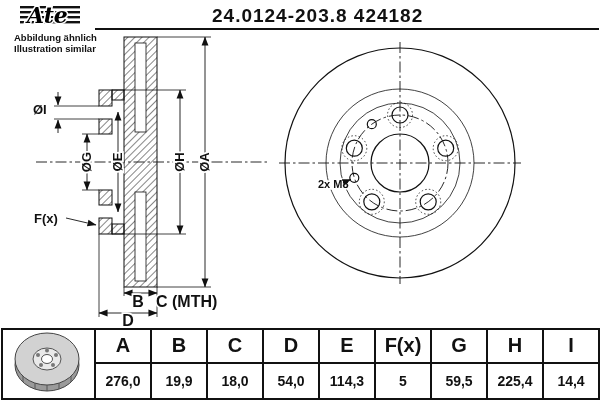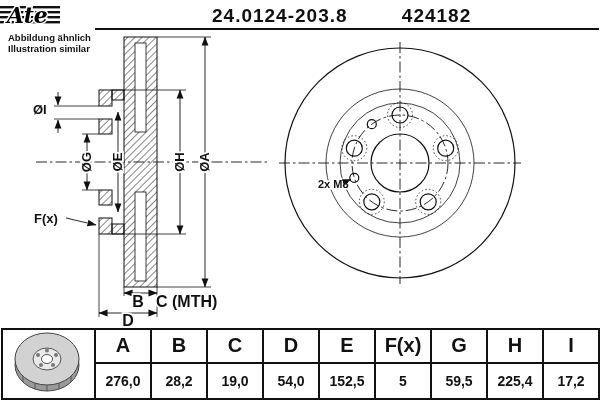--- a/index.html
+++ b/index.html
@@ -1,25 +1,25 @@
 <!DOCTYPE html>
 <html><head>
 <meta charset="utf-8">
 <style>
   html,body{margin:0;padding:0;}
   body{
     width:600px;height:400px;position:relative;background:#fff;
     font-family:"Liberation Sans", sans-serif;color:#111;overflow:hidden;
   }
   
-  .logo{position:absolute;left:0;top:2px;width:64px;height:27px;}
+  .logo{position:absolute;left:20px;top:2px;width:64px;height:27px;}
   .partnums{position:absolute;left:212px;top:5px;font-size:19px;font-weight:bold;letter-spacing:1px;white-space:nowrap;}
-  .partnums .ref{margin-left:48px;}
+  .partnums .ref{}
   .header-rule{position:absolute;left:95px;top:28px;width:504px;height:2px;background:#111;}
-  .note{position:absolute;left:8px;top:32px;font-size:9.5px;font-weight:bold;line-height:1.2;}
+  .note{position:absolute;left:14px;top:32px;font-size:9.5px;font-weight:bold;line-height:1.2;}
   
   .drawing{position:absolute;left:0;top:30px;}
   .mat{fill:url(#hatch);stroke:#111;stroke-width:1;}
   .ol{fill:none;stroke:#111;stroke-width:1.2;}
   .thin{fill:none;stroke:#111;stroke-width:0.8;}
   .cl{fill:none;stroke:#111;stroke-width:0.9;stroke-dasharray:11 3 2.5 3;}
   .dot{fill:none;stroke:#111;stroke-width:0.8;stroke-dasharray:1.5 2.2;}
   .dim{fill:none;stroke:#111;stroke-width:0.9;}
   .dtext{font:bold 13px "Liberation Sans",sans-serif;fill:#111;paint-order:stroke;stroke:#fff;stroke-width:3.5px;}
   .lg{font-size:16px;}
@@ -185,23 +185,23 @@
     <td class="h">C</td>
     <td class="h">D</td>
     <td class="h">E</td>
     <td class="h">F(x)</td>
     <td class="h">G</td>
     <td class="h">H</td>
     <td class="h">I</td>
   </tr>
   <tr>
     <td class="v">276,0</td>
-    <td class="v">28,2</td>
-    <td class="v">19,0</td>
+    <td class="v">19,9</td>
+    <td class="v">18,0</td>
     <td class="v">54,0</td>
-    <td class="v">152,5</td>
+    <td class="v">114,3</td>
     <td class="v">5</td>
     <td class="v">59,5</td>
     <td class="v">225,4</td>
-    <td class="v">17,2</td>
+    <td class="v">14,4</td>
   </tr>
 </tbody>
   </table>
 
 </body></html>

